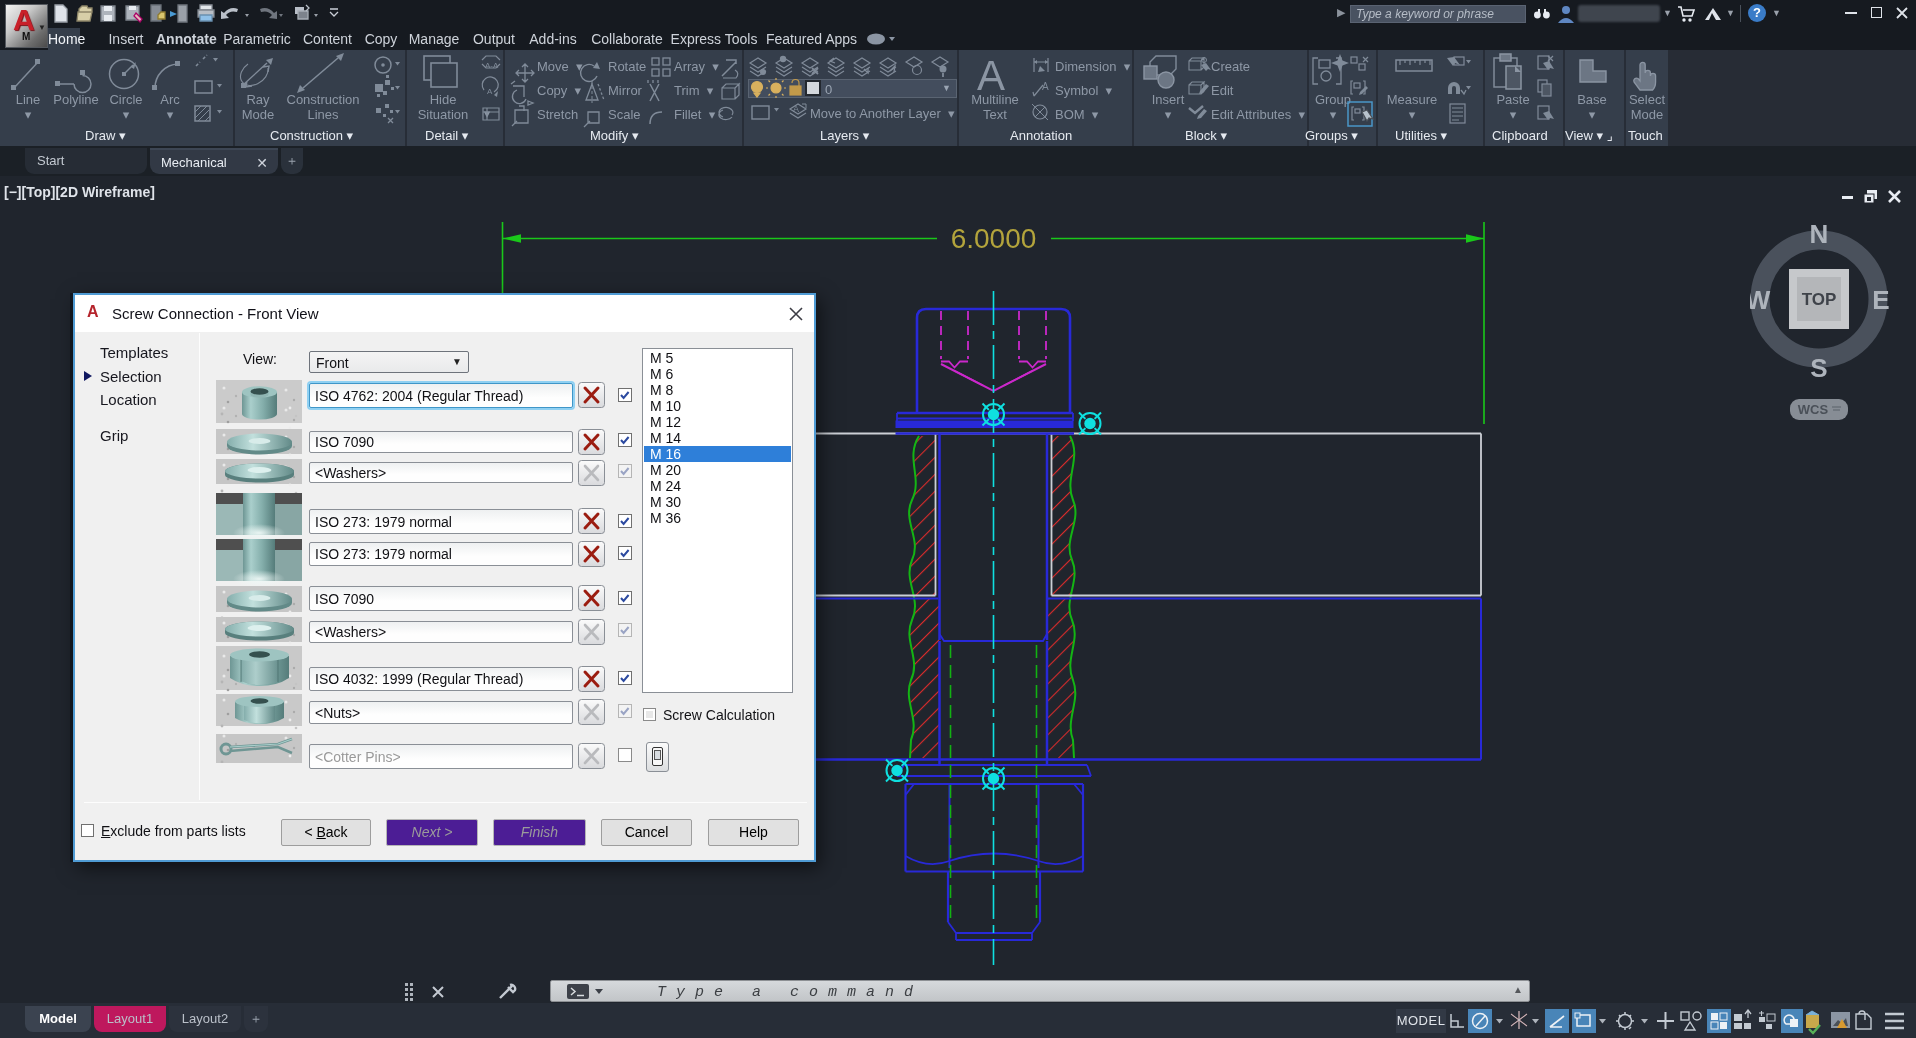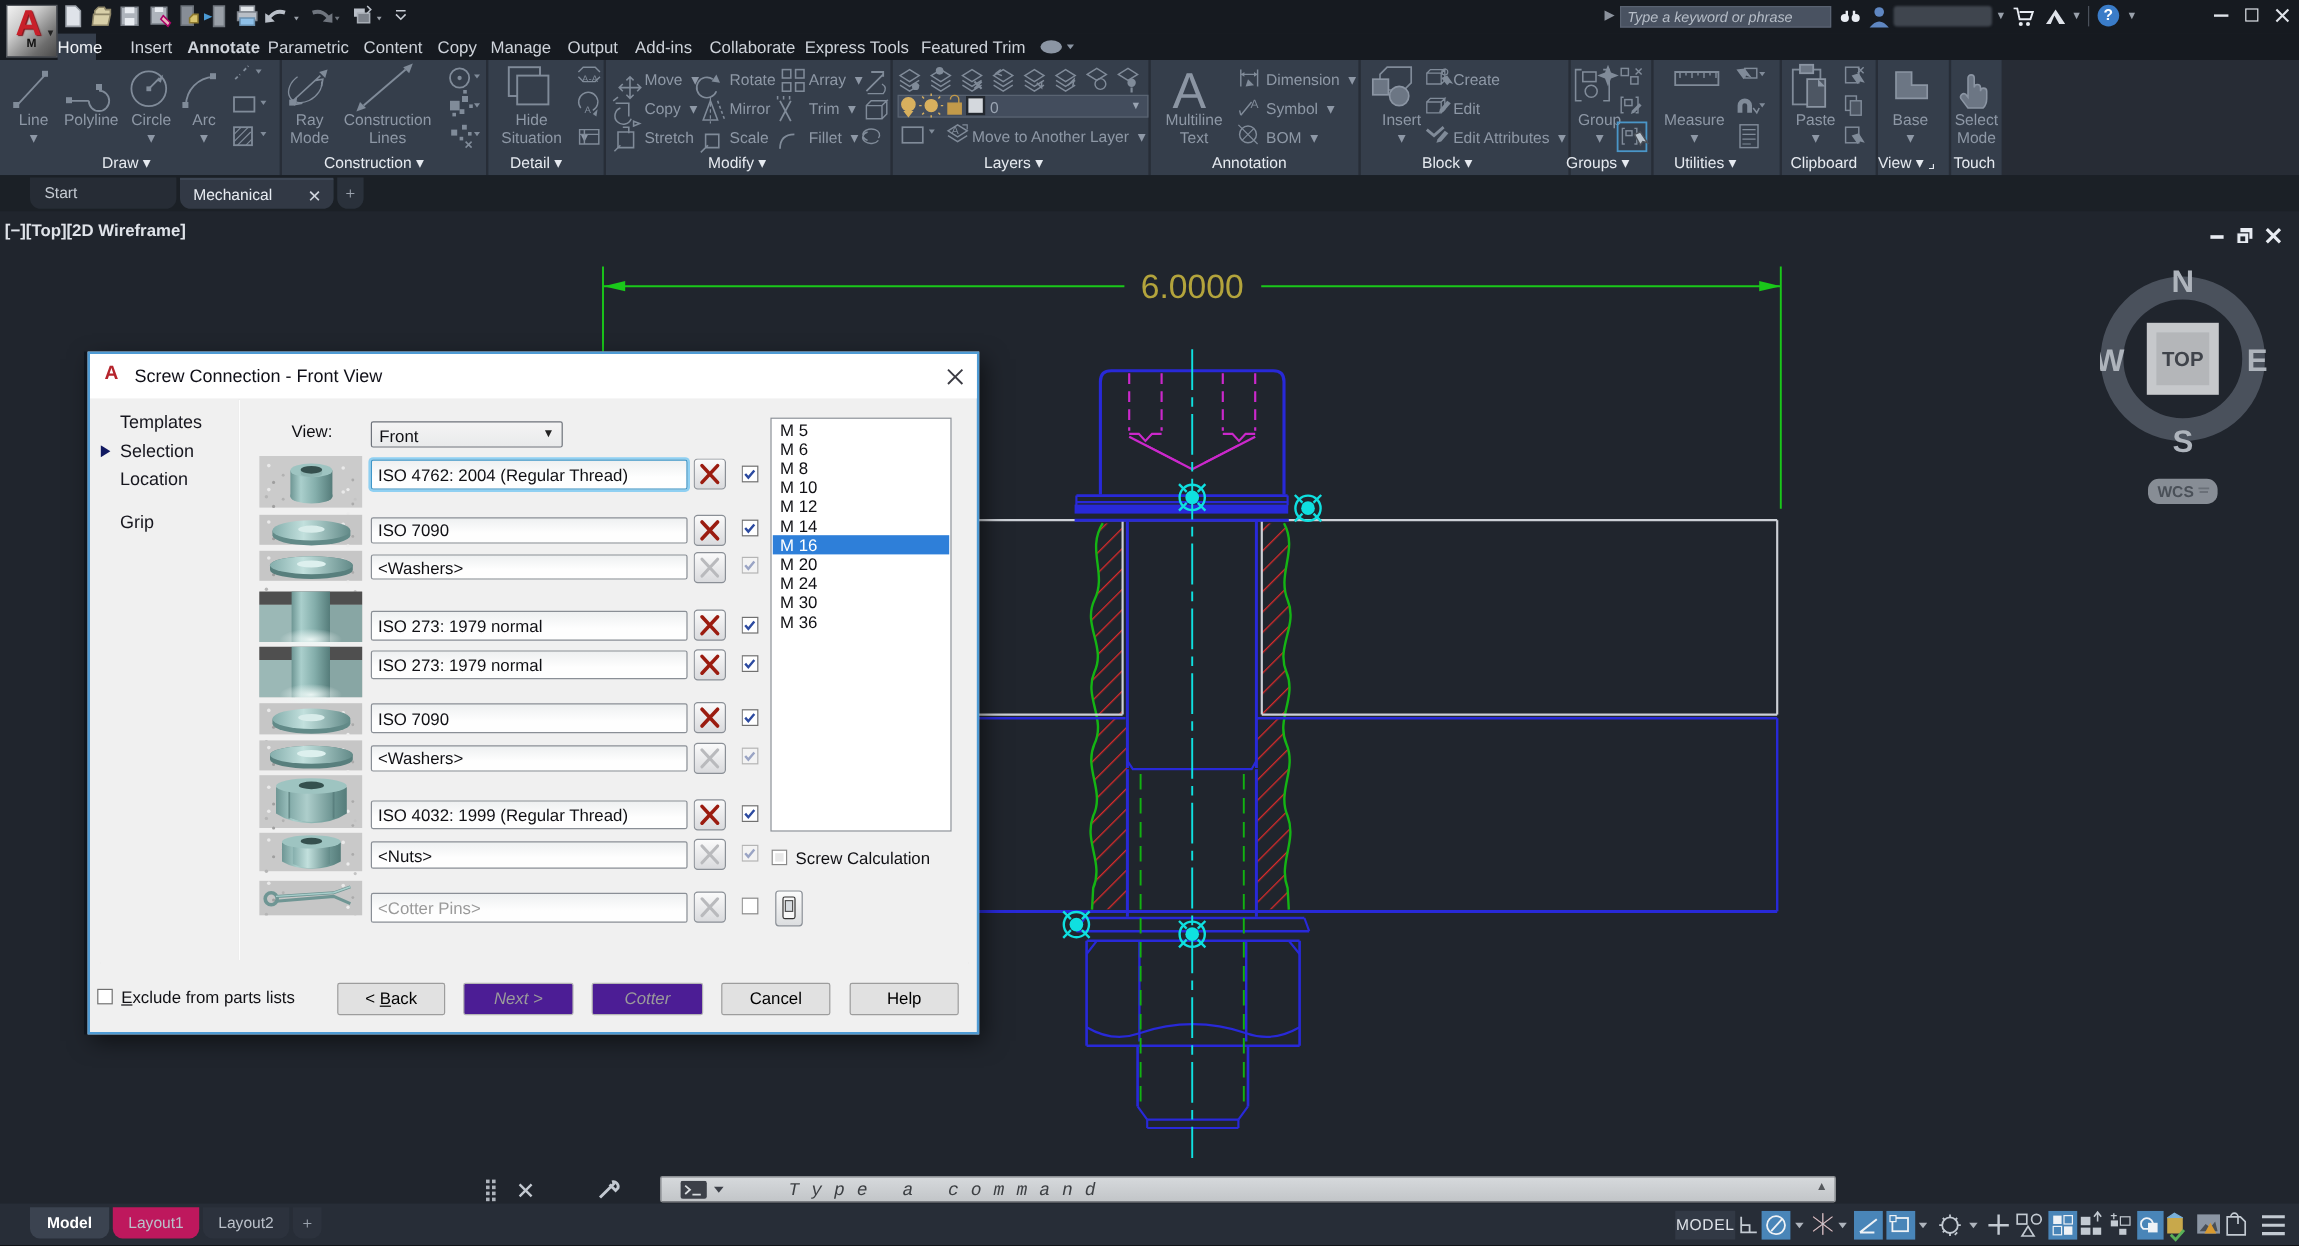--- a/index.html
+++ b/index.html
@@ -267,21 +267,21 @@
     <div class="rtab" style="left:107px;width:38px;">Insert</div>
     <div class="rtab" style="left:156px;width:60px;font-weight:bold;">Annotate</div>
     <div class="rtab" style="left:223px;width:68px;">Parametric</div>
     <div class="rtab" style="left:300px;width:55px;">Content</div>
     <div class="rtab" style="left:363px;width:36px;">Copy</div>
     <div class="rtab" style="left:408px;width:52px;">Manage</div>
     <div class="rtab" style="left:469px;width:50px;">Output</div>
     <div class="rtab" style="left:527px;width:52px;">Add-ins</div>
     <div class="rtab" style="left:589px;width:76px;">Collaborate</div>
     <div class="rtab" style="left:670px;width:88px;">Express Tools</div>
-    <div class="rtab" style="left:766px;width:90px;">Featured Trim</div>
+    <div class="rtab" style="left:766px;width:90px;">Featured Apps</div>
     <svg class="abs" style="left:866px;top:5px" width="30" height="13" viewBox="0 0 30 13">
       <ellipse cx="10" cy="6" rx="9" ry="5.5" fill="#8b95a3"></ellipse>
         <path d="M23,4 l6,0 -3,4 z" fill="#8b95a3"></path>
     </svg>
   </div>
   <div id="ribbon">
     <div class="psep" style="left:233px"></div>
     <div class="psep" style="left:405px"></div>
     <div class="psep" style="left:503px"></div>
     <div class="psep" style="left:742px"></div>
@@ -1028,17 +1028,17 @@
       <div style="position:absolute;left:5px;top:4px;width:11px;height:19px;border:1.5px solid #333;border-radius:2px;background:#f8f8f8;">
         <div style="margin:2px 1px;width:7px;height:10px;background:#d8dce0;border:1px solid #555;"></div>
       </div>
     </div>
 
     <div id="dlg-sep-h"></div>
     <div class="abs" style="left:6px;top:529px;width:13px;height:13px;background:#fff;border:1px solid #707070;"></div>
     <div class="abs" style="left:26px;top:528px;font-size:14px;color:#101014;"><u>E</u>xclude from parts lists</div>
     <div class="btn" style="left:206px;width:90px;">&lt; <u>B</u>ack</div>
     <div class="btn dis" style="left:311px;width:92px;">Next &gt;</div>
-    <div class="btn dis" style="left:418px;width:93px;">Cotter</div>
+    <div class="btn dis" style="left:418px;width:93px;">Finish</div>
     <div class="btn" style="left:526px;width:91px;">Cancel</div>
     <div class="btn" style="left:633px;width:91px;">Help</div>
   </div>
 </div>
 
 </body></html>

